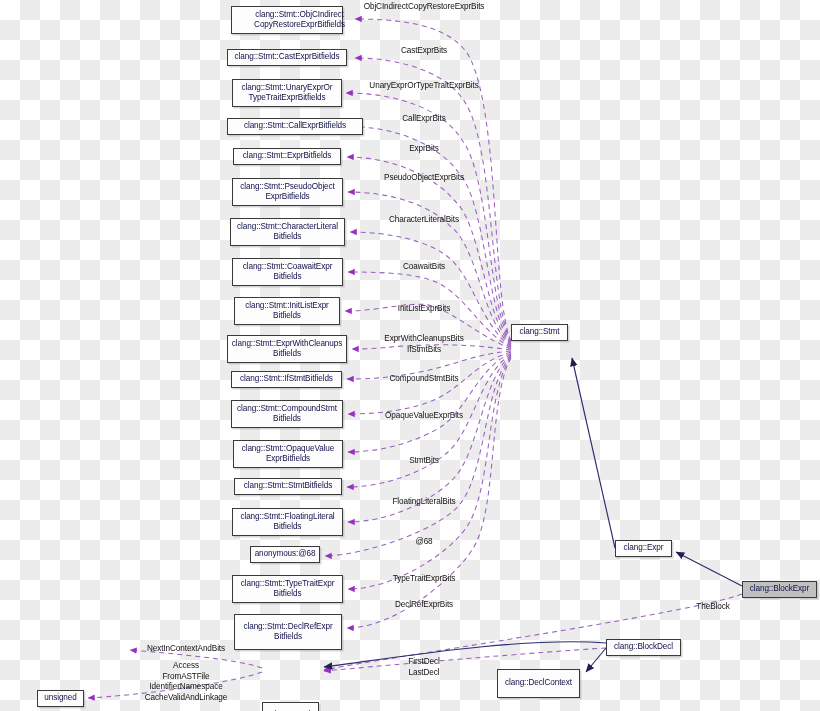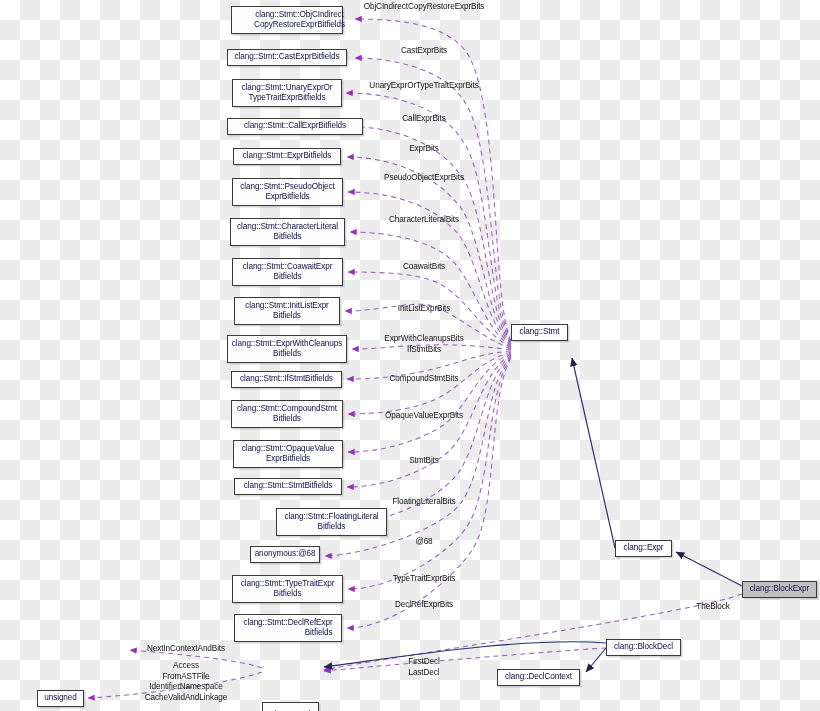--- a/index.html
+++ b/index.html
@@ -104,33 +104,33 @@
   <div class="node" style="left: 234px; top: 297px; width: 106px; height: 28px;">clang::Stmt::InitListExpr
 Bitfields</div>
   <div class="node" style="left: 227px; top: 335px; width: 120px; height: 28px;">clang::Stmt::ExprWithCleanups
 Bitfields</div>
   <div class="node" style="left: 231px; top: 371px; width: 111px; height: 17px;">clang::Stmt::IfStmtBitfields</div>
   <div class="node" style="left: 231px; top: 400px; width: 112px; height: 28px;">clang::Stmt::CompoundStmt
 Bitfields</div>
   <div class="node" style="left: 233px; top: 440px; width: 110px; height: 28px;">clang::Stmt::OpaqueValue
 ExprBitfields</div>
   <div class="node" style="left: 234px; top: 478px; width: 108px; height: 17px;">clang::Stmt::StmtBitfields</div>
-  <div class="node" style="left: 232px; top: 508px; width: 111px; height: 28px; margin-left: 44px;">clang::Stmt::FloatingLiteral
+  <div class="node" style="left: 232px; top: 508px; width: 111px; height: 28px;">clang::Stmt::FloatingLiteral
 Bitfields</div>
   <div class="node" style="left: 250px; top: 546px; width: 70px; height: 17px;">anonymous:@68</div>
   <div class="node" style="left: 232px; top: 575px; width: 111px; height: 28px;">clang::Stmt::TypeTraitExpr
 Bitfields</div>
-  <div class="node" style="left: 234px; top: 614px; width: 108px; height: 28px; text-align: right;">clang::Stmt::DeclRefExpr
+  <div class="node" style="left: 234px; top: 614px; width: 108px; height: 36px;">clang::Stmt::DeclRefExpr
 Bitfields</div>
   <div class="node" style="left: 262px; top: 662px; width: 57px; height: 27px; margin-top: 40px;">clang::Decl</div>
   <div class="node" style="left: 511px; top: 324px; width: 57px; height: 17px;">clang::Stmt</div>
   <div class="node" style="left: 615px; top: 540px; width: 57px; height: 17px;">clang::Expr</div>
   <div class="node hl" style="left: 742px; top: 581px; width: 75px; height: 17px;">clang::BlockExpr</div>
   <div class="node" style="left: 606px; top: 639px; width: 75px; height: 17px;">clang::BlockDecl</div>
-  <div class="node" style="left: 497px; top: 669px; width: 83px; height: 17px;">clang::DeclContext</div>
+  <div class="node" style="left: 497px; top: 669px; width: 83px; height: 29px;">clang::DeclContext</div>
   <div class="node" style="left: 37px; top: 690px; width: 47px; height: 17px;">unsigned</div>
 
   <div class="elabel" style="left: 424px; top: 2px;">ObjCIndirectCopyRestoreExprBits</div>
   <div class="elabel" style="left: 424px; top: 46px;">CastExprBits</div>
   <div class="elabel" style="left: 424px; top: 81px;">UnaryExprOrTypeTraitExprBits</div>
   <div class="elabel" style="left: 424px; top: 114px;">CallExprBits</div>
   <div class="elabel" style="left: 424px; top: 144px;">ExprBits</div>
   <div class="elabel" style="left: 424px; top: 173px;">PseudoObjectExprBits</div>
   <div class="elabel" style="left: 424px; top: 215px;">CharacterLiteralBits</div>
   <div class="elabel" style="left: 424px; top: 262px;">CoawaitBits</div>

